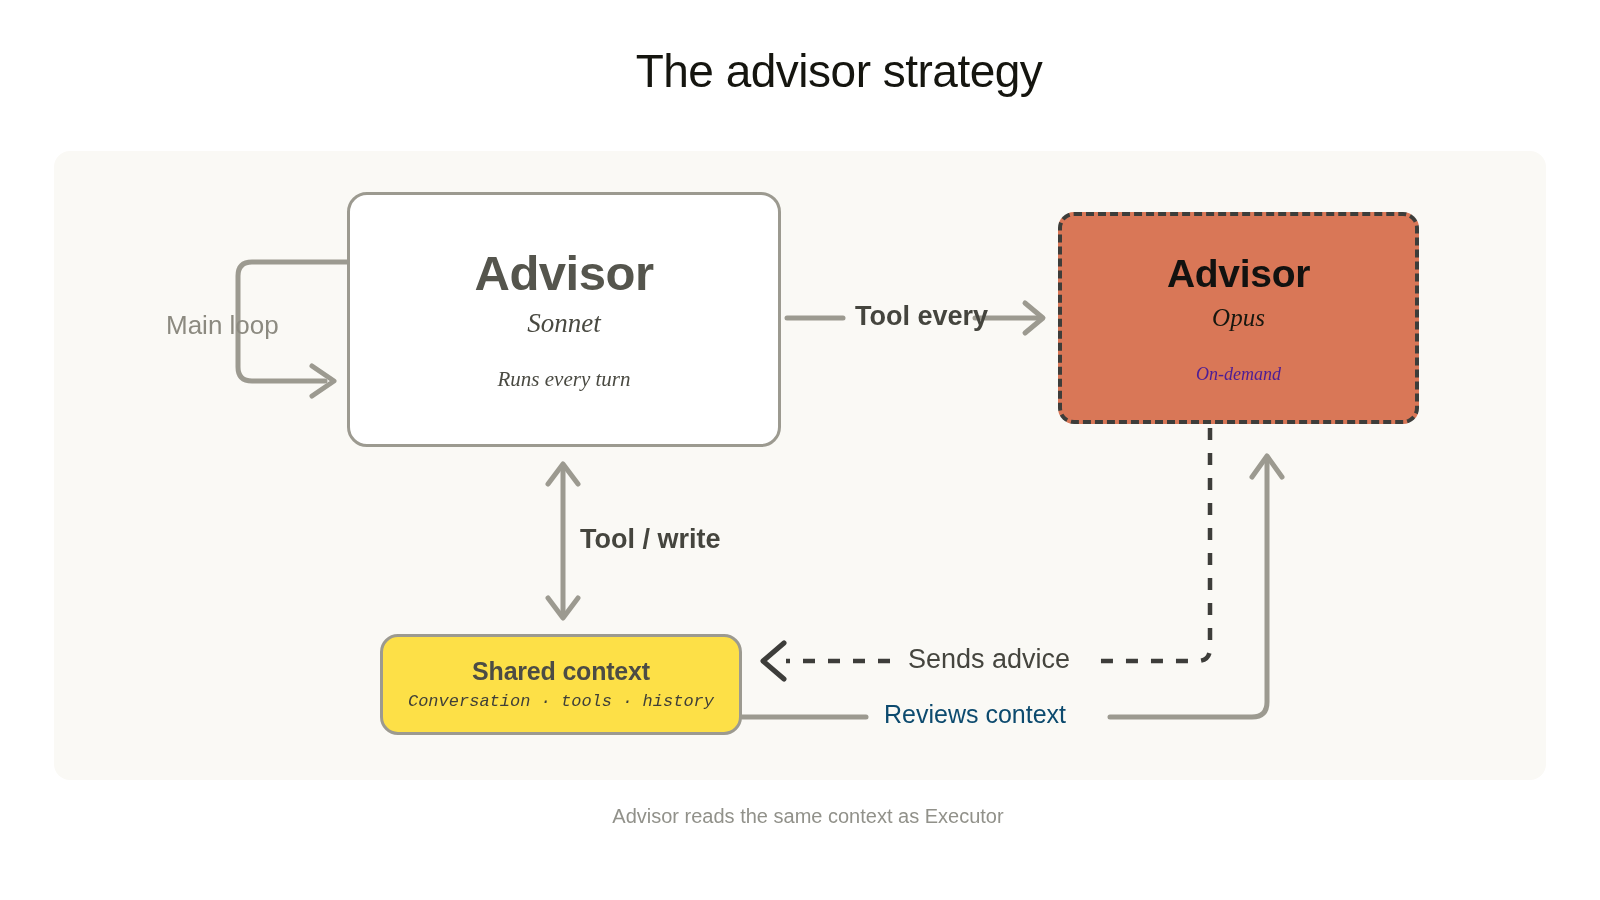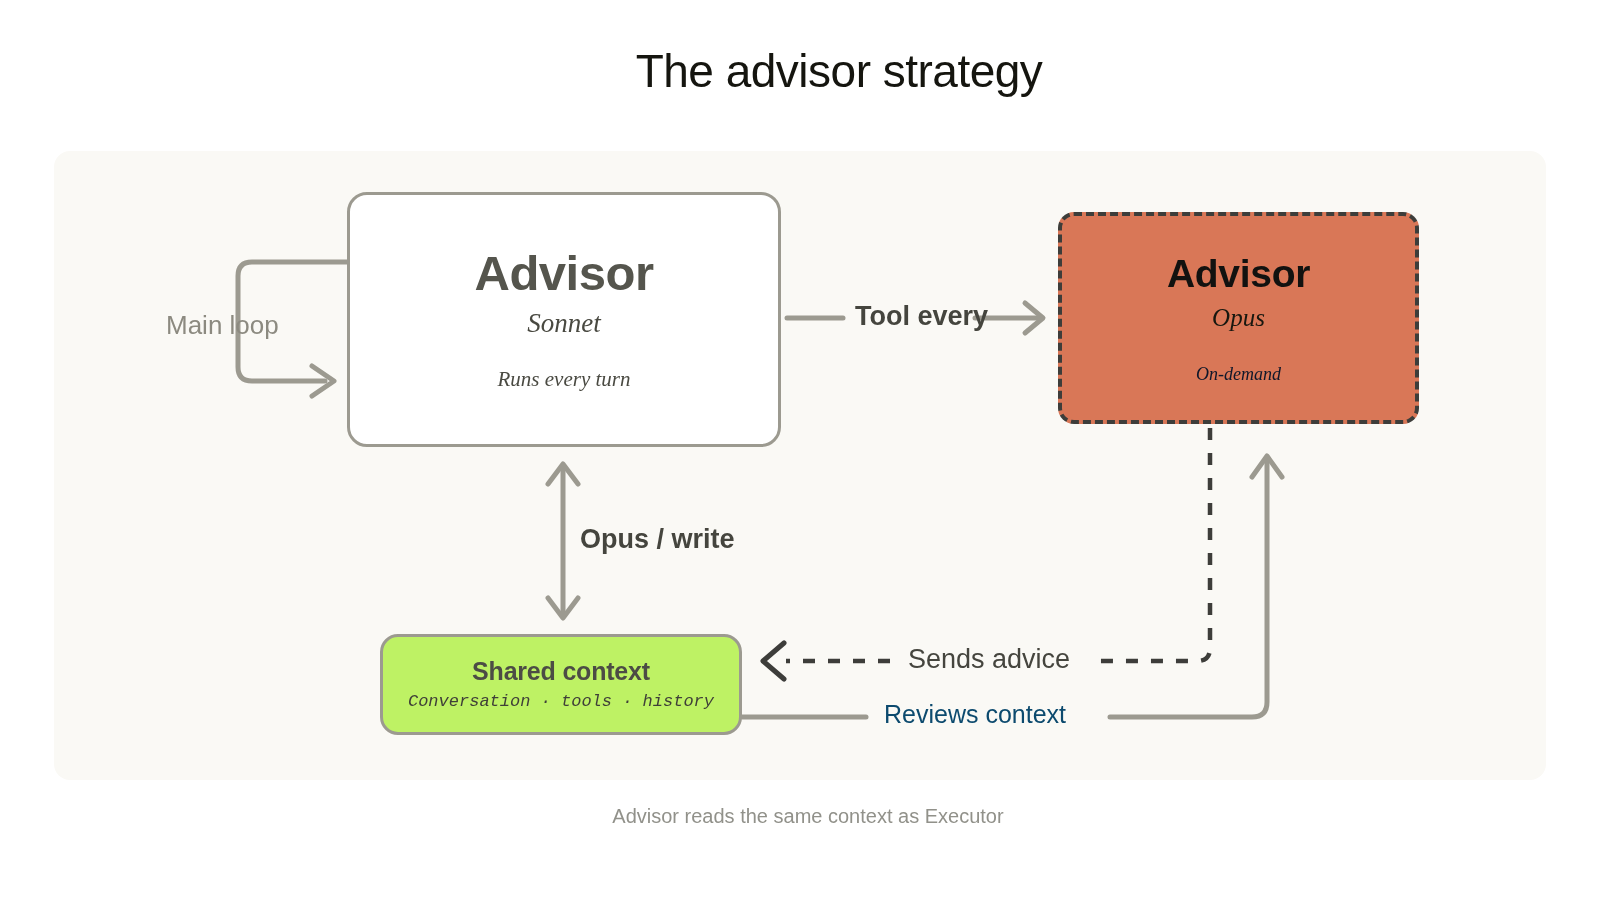--- a/index.html
+++ b/index.html
@@ -122,31 +122,31 @@
     font-family: "Liberation Serif", serif;
     font-style: italic;
     font-size: 25px;
     color: #17170F;
     line-height: 1;
   }
   #node-advisor .node-note {
     font-family: "Liberation Serif", serif;
     font-style: italic;
     font-size: 18px;
-    color: #0f172a;
+    color: #4c1d95;
     margin-top: 35px;
     line-height: 1;
   }
 
   #node-shared {
     left: 380px;
     top: 634px;
     width: 362px;
     height: 101px;
-    background: #bef264;
+    background: #fde047;
     border: 3px solid #9C9A90;
     border-radius: 18px;
     justify-content: center;
   }
   #node-shared .node-title {
     font-size: 25px;
     font-weight: 700;
     color: #4C4C45;
     letter-spacing: -0.2px;
     line-height: 1;
@@ -264,19 +264,19 @@
     <div class="node-note">On-demand</div>
   </div>
 
   <div class="node" id="node-shared">
     <div class="node-title">Shared context</div>
     <div class="node-note">Conversation · tools · history</div>
   </div>
 
   <div class="edge-label" id="label-main-loop">Main loop</div>
   <div class="edge-label" id="label-tool-call">Tool every</div>
-  <div class="edge-label" id="label-read-write">Opus / write</div>
+  <div class="edge-label" id="label-read-write">Tool / write</div>
   <div class="edge-label" id="label-sends-advice">Sends advice</div>
   <div class="edge-label" id="label-reviews-context">Reviews context</div>
 
   <div id="caption">Advisor reads the same context as Executor</div>
 
 </div>
 
 </body></html>

